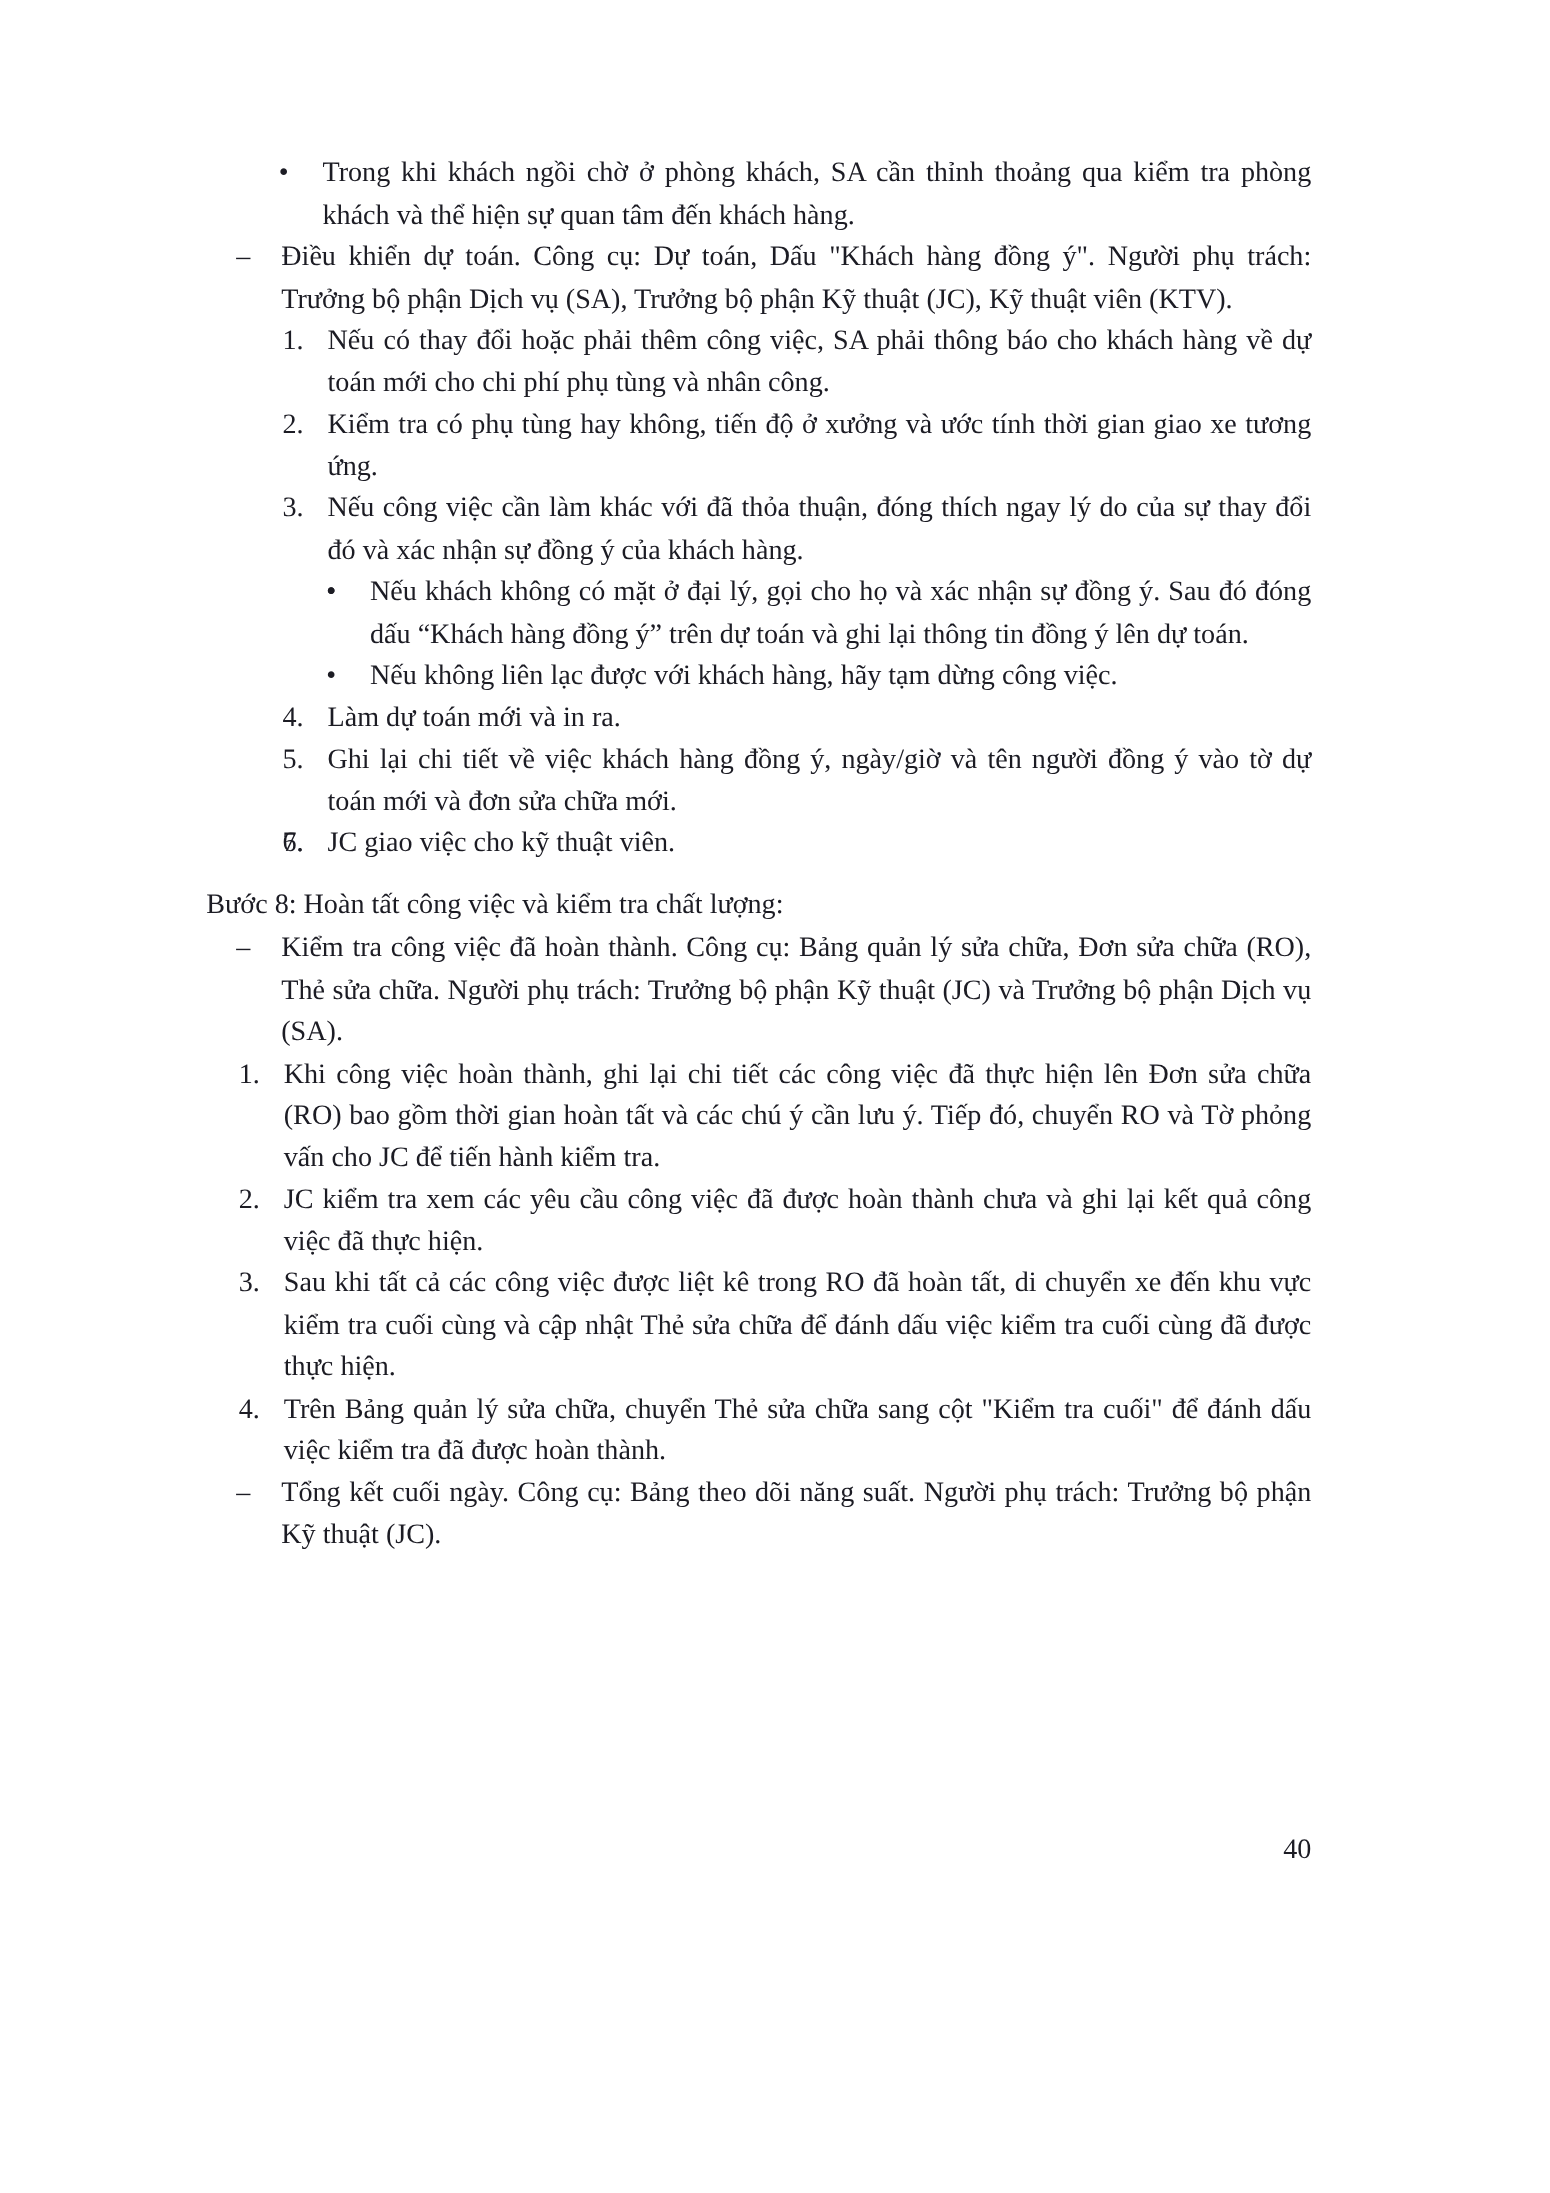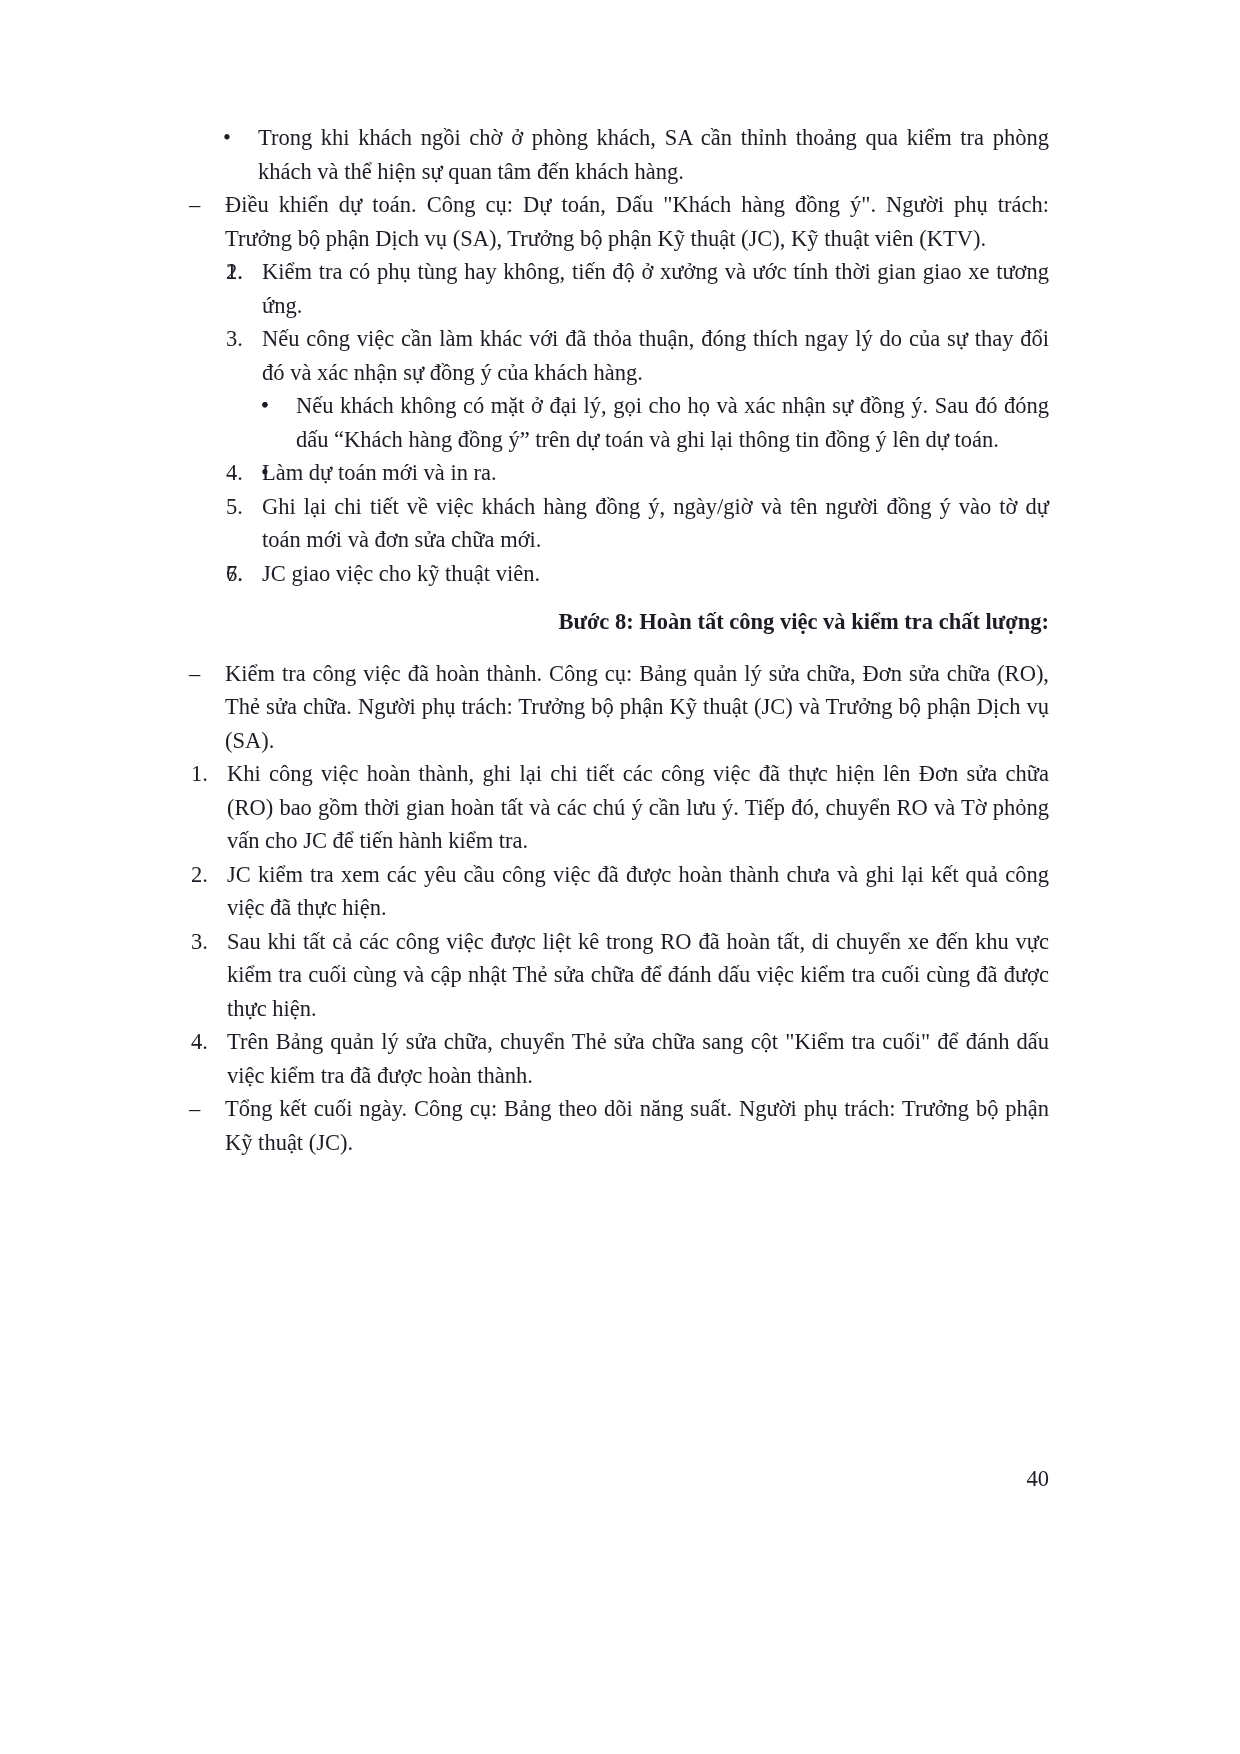--- a/index.html
+++ b/index.html
@@ -40,24 +40,24 @@
   .n1        { padding-left: 97px; }
   .n1 .marker{ left: 61px; }
   
   .b2        { padding-left: 131px; }
   .b2 .marker{ left: 96px; }
   
   .n2        { padding-left: 62px; }
   .n2 .marker{ left: 26px; }
 
   .heading {
-    font-weight: bold;
+    font-weight: normal;
     padding-left: 0;
-    margin: 15px 0 18px 0;
-    text-align: right;
+    margin: 15px 0 2px 0;
+    text-align: left;
   }
   .page-number {
     position: absolute;
     right: 191px;
     top: 1462px;
     font-size: 22.5px;
     line-height: 33.5px;
   }
 </style>
 </head>
@@ -70,20 +70,21 @@
     <span class="text">Trong khi khách ngồi chờ ở phòng khách, SA cần thỉnh thoảng qua kiểm tra phòng khách và thể hiện sự quan tâm đến khách hàng.</span>
   </div>
 
   <div class="item dash">
     <span class="marker">–</span>
     <span class="text">Điều khiển dự toán. Công cụ: Dự toán, Dấu "Khách hàng đồng ý". Người phụ trách: Trưởng bộ phận Dịch vụ (SA), Trưởng bộ phận Kỹ thuật (JC), Kỹ thuật viên (KTV).</span>
   </div>
 
   <div class="item n1">
     <span class="marker">1.</span>
+    <span class="text">Nếu có thay đổi hoặc phải thêm công việc, SA phải thông báo cho khách hàng về dự toán mới cho chi phí phụ tùng và nhân công.</span>
   </div>
 
   <div class="item n1">
     <span class="marker">2.</span>
     <span class="text">Kiểm tra có phụ tùng hay không, tiến độ ở xưởng và ước tính thời gian giao xe tương ứng.</span>
   </div>
 
   <div class="item n1">
     <span class="marker">3.</span>
     <span class="text">Nếu công việc cần làm khác với đã thỏa thuận, đóng thích ngay lý do của sự thay đổi đó và xác nhận sự đồng ý của khách hàng.</span>
@@ -93,20 +94,21 @@
     <span class="marker">•</span>
   </div>
 
   <div class="item b2">
     <span class="marker">•</span>
     <span class="text">Nếu khách không có mặt ở đại lý, gọi cho họ và xác nhận sự đồng ý. Sau đó đóng dấu “Khách hàng đồng ý” trên dự toán và ghi lại thông tin đồng ý lên dự toán.</span>
   </div>
 
   <div class="item b2">
     <span class="marker">•</span>
+    <span class="text">Nếu không liên lạc được với khách hàng, hãy tạm dừng công việc.</span>
   </div>
 
   <div class="item n1">
     <span class="marker">4.</span>
     <span class="text">Làm dự toán mới và in ra.</span>
   </div>
 
   <div class="item n1">
     <span class="marker">5.</span>
     <span class="text">Ghi lại chi tiết về việc khách hàng đồng ý, ngày/giờ và tên người đồng ý vào tờ dự toán mới và đơn sửa chữa mới.</span>

